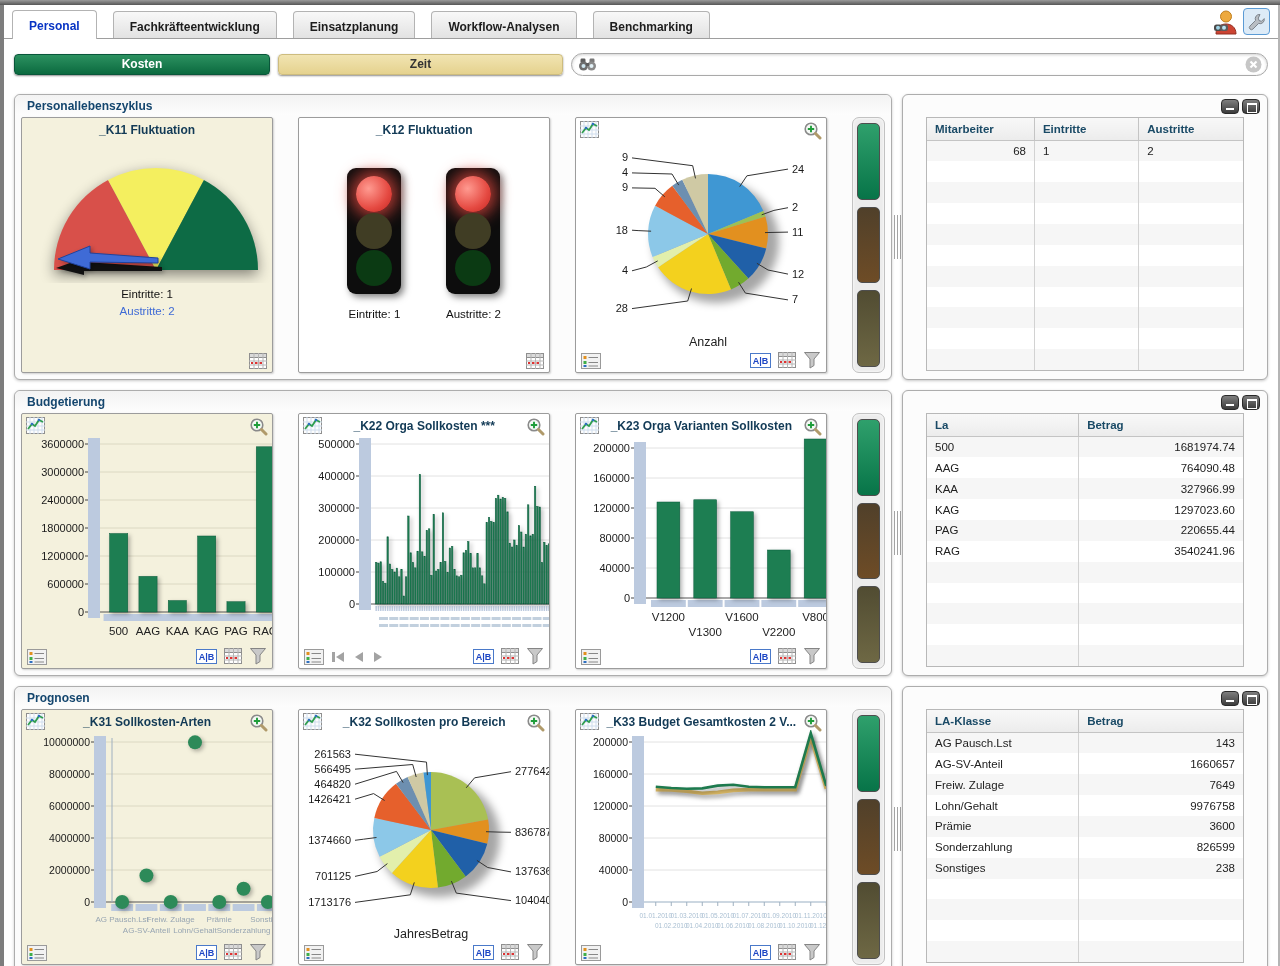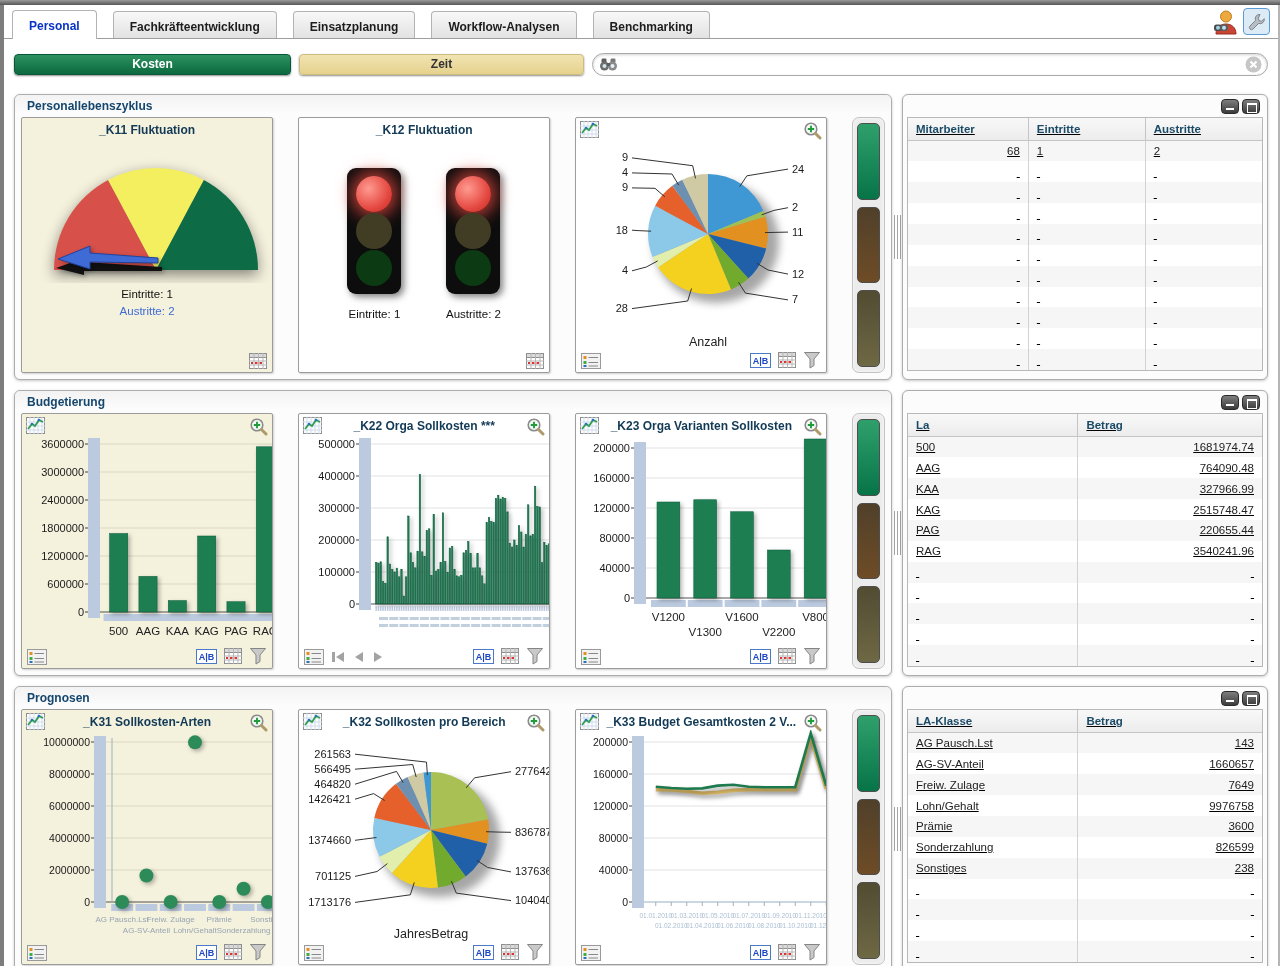--- a/index.html
+++ b/index.html
@@ -12,21 +12,21 @@
   .tabbar{display:flex;align-items:flex-end;padding:4px 8px 0;border-bottom:1px solid #9e9e9e;height:34px;position:relative;background:#fff;}
   .tab{padding:8px 16px 4px;font-weight:bold;font-size:12px;color:#1c1c1c;background:linear-gradient(#f8f8f8,#e2e2e2);border:1px solid #b3b3b3;border-bottom:none;border-radius:4px 4px 0 0;margin-right:16px;cursor:pointer;white-space:nowrap;}
   .tab.active{background:#fff;color:#0733c4;padding-bottom:6px;position:relative;top:1px;}
   .tab-icons{position:absolute;right:8px;top:3px;display:flex;gap:5px;align-items:center;}
   .wrench-box{width:27px;height:27px;border:1px solid #5b9bd5;border-radius:4px;background:#ddebf7;display:flex;align-items:center;justify-content:center;cursor:pointer;}
   .person-box{cursor:pointer;display:flex;align-items:center;}
 
   
   .toolbar{display:flex;gap:8px;padding:14px 10px 10px;align-items:center;}
   .btn-filter{height:21px;line-height:19px;text-align:center;font-size:12px;font-weight:bold;border-radius:4px;box-shadow:0 1px 2px rgba(0,0,0,.45);cursor:pointer;}
-  .btn-kosten{width:277px;background:linear-gradient(#2c9160,#0b6a3f);border:1px solid #09563a;color:#fff;}
+  .btn-kosten{width:256px;background:linear-gradient(#2c9160,#0b6a3f);border:1px solid #09563a;color:#fff;}
   .btn-menge{width:283px;background:linear-gradient(#f7c083,#ec9f47);border:1px solid #c98b3b;color:#333;}
   .btn-zeit{width:285px;background:linear-gradient(#f1e4b2,#e5d28e);border:1px solid #cdbc7e;color:#333;}
   .searchbox{flex:1;display:flex;align-items:center;border:1px solid #a9a9a9;border-radius:12px;height:23px;padding:0 5px;box-shadow:inset 0 1px 3px rgba(0,0,0,.18);background:#fff;}
   .searchbox input{border:none;outline:none;flex:1;font-size:12px;height:18px;background:transparent;}
   .clear-btn{cursor:pointer;display:flex;align-items:center;}
 
   
   .row{display:flex;align-items:stretch;margin:8px 10px 10px;height:286px;}
   .panel{border:1px solid #adadad;border-radius:6px;background:#fcfcfc;box-shadow:0 1px 3px rgba(0,0,0,.22);}
   .panel.left{width:878px;display:flex;flex-direction:column;}
@@ -57,21 +57,21 @@
   .colorstrip{width:34px;border:1px solid #c2c2c2;border-radius:7px;background:#ececec;display:flex;flex-direction:column;gap:7px;padding:5px 4px;box-shadow:inset 0 0 3px #fff;}
   .swatch{flex:1;border-radius:5px;border:1px solid #4e4e4e;cursor:pointer;}
   .sw-green{background:linear-gradient(#2fa06c,#077448);}
   .sw-brown{background:linear-gradient(#50402a,#6e4c26);}
   .sw-olive{background:linear-gradient(#514c32,#6e6844);}
 
   .splitter{width:10px;display:flex;align-items:center;justify-content:center;cursor:col-resize;}
   .grip{width:7px;height:44px;background:repeating-linear-gradient(90deg,#a3a3a3 0 1px,transparent 1px 3px);}
 
   
-  .panel.right{flex:1;position:relative;padding:22px 4px 8px;text-decoration:underline;}
+  .panel.right{flex:1;position:relative;padding:22px 23px 8px;}
   .win-btns{position:absolute;top:4px;right:7px;display:flex;gap:3px;}
   .win-btn{width:18px;height:15px;border-radius:4px;background:linear-gradient(#7e7e7e,#3c3c3c);border:1px solid #2a2a2a;position:relative;cursor:pointer;}
   .win-btn.min::after{content:"";position:absolute;left:4px;right:4px;bottom:3px;height:2px;background:#fff;}
   .win-btn.max::after{content:"";position:absolute;left:4px;top:3px;width:8px;height:7px;border:1px solid #fff;border-top-width:2px;}
   .table-wrap{border:1px solid #b8b8b8;height:100%;background:#fff;overflow:hidden;}
   .data-table{width:100%;height:100%;border-collapse:collapse;font-size:11.5px;color:#222;table-layout:fixed;}
   .data-table th{background:linear-gradient(#f8f8f8,#ececec);color:#1a4a66;font-weight:bold;text-align:left;padding:5px 8px;border-bottom:1px solid #c4c4c4;border-right:1px solid #c4c4c4;font-size:11.5px;}
   .data-table th:last-child,.data-table td:last-child{border-right:none;}
   .data-table td{padding:2px 8px;border-right:1px solid #d2d2d2;height:18px;overflow:hidden;white-space:nowrap;}
   .data-table tr.stripe{background:#f6f6f6;}
@@ -910,21 +910,21 @@
               <tr>
                 <td>AAG</td>
                 <td class="num">764090.48</td>
               </tr>
               <tr class="stripe">
                 <td>KAA</td>
                 <td class="num">327966.99</td>
               </tr>
               <tr>
                 <td>KAG</td>
-                <td class="num">2515748.47</td>
+                <td class="num">1297023.60</td>
               </tr>
               <tr class="stripe">
                 <td>PAG</td>
                 <td class="num">220655.44</td>
               </tr>
               <tr>
                 <td>RAG</td>
                 <td class="num">3540241.96</td>
               </tr>
               <tr class="stripe">

